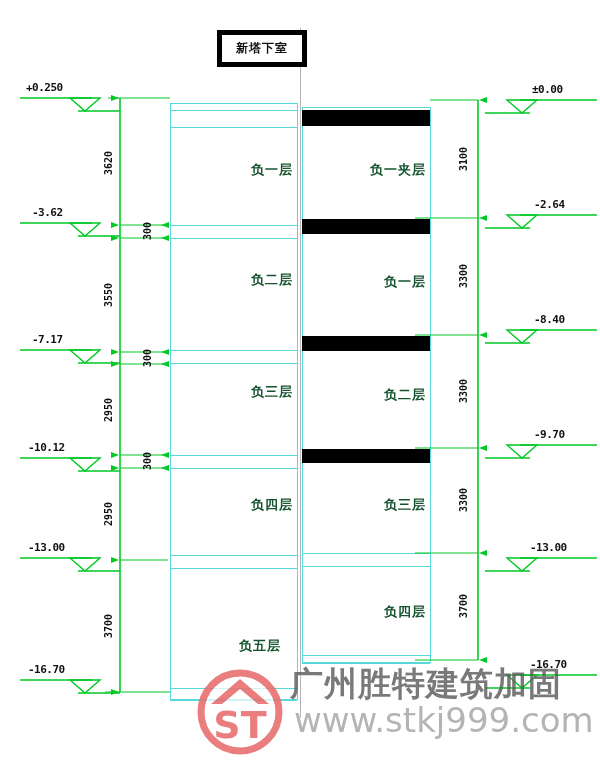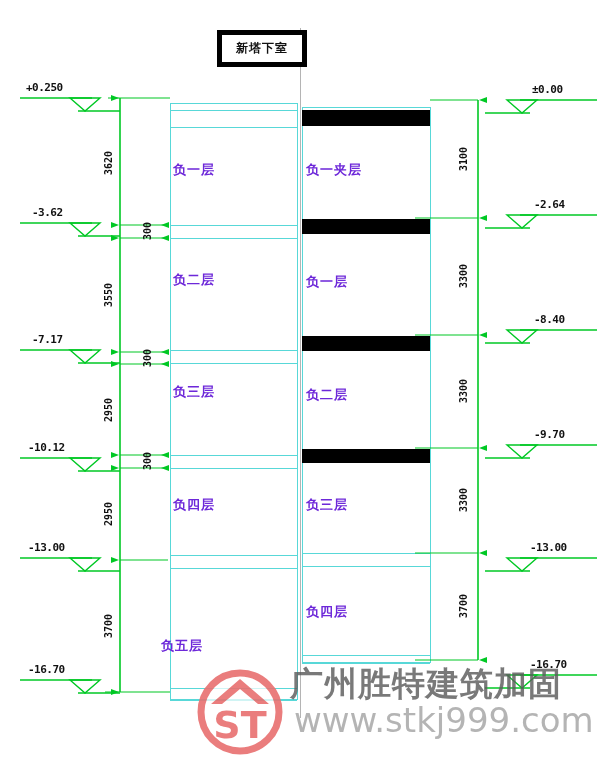--- a/index.html
+++ b/index.html
@@ -17,22 +17,22 @@
   .g-line{stroke:#00c824;stroke-width:1.6;fill:none;}
   .g-thin{stroke:#00c824;stroke-width:1.2;fill:none;}
   .g-fill{fill:#00c824;stroke:none;}
   .g-tri{stroke:#00c824;stroke-width:1.4;fill:none;}
   
   .elev{position:absolute;font-family:"DejaVu Sans Mono",monospace;font-size:11px;
         font-weight:bold;color:#111;letter-spacing:-0.5px;white-space:nowrap;}
   .dim{position:absolute;font-family:"DejaVu Sans Mono",monospace;font-size:10px;
        font-weight:bold;color:#111;white-space:nowrap;
        transform:translate(-50%,-50%) rotate(-90deg);}
-  .floor{position:absolute;width:120px;text-align:left;font-size:13px;font-weight:bold;
-         color:#6d28d9;letter-spacing:1px;transform:translate(-50%,-50%);white-space:nowrap;}
+  .floor{position:absolute;width:120px;text-align:right;font-size:13px;font-weight:bold;
+         color:#14532d;letter-spacing:1px;transform:translate(-50%,-50%);white-space:nowrap;}
   .hdr-box{position:absolute;border:5px solid #000000;background:#fff;display:flex;
            align-items:center;justify-content:center;font-size:12px;font-weight:bold;
            color:#111;letter-spacing:1px;}
   
   .wm-company{position:absolute;left:290px;top:662px;font-size:33px;font-weight:bold;
               color:#5c5c5c;opacity:.82;letter-spacing:1px;white-space:nowrap;}
   .wm-site{position:absolute;left:294px;top:700px;font-size:34px;font-weight:normal;
            color:#a8a8a8;opacity:.85;white-space:nowrap;}
 </style>
 </head>

